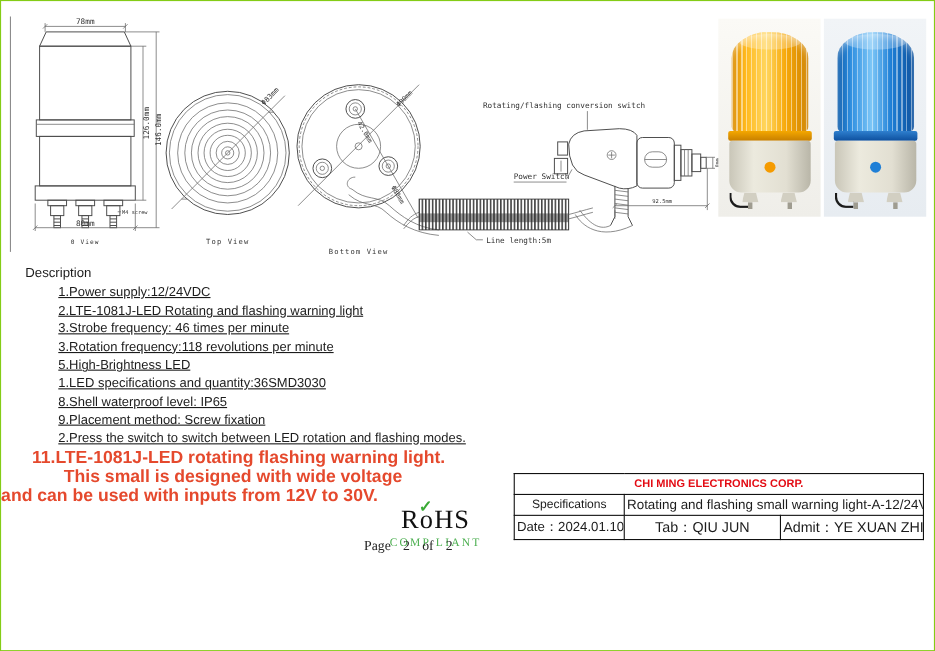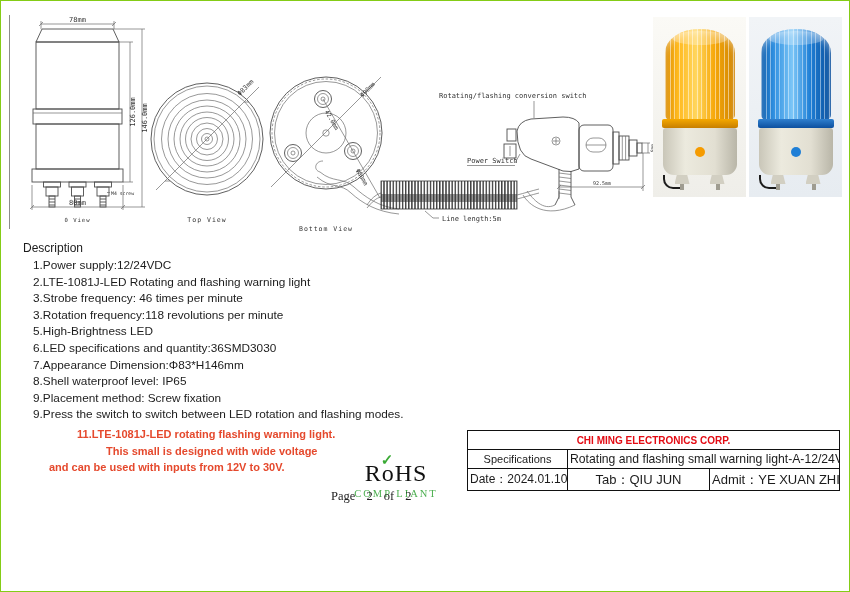--- a/index.html
+++ b/index.html
@@ -49,22 +49,22 @@
   .foot{position:absolute;top:0;width:15px;height:9px;background:#d2cfc2;
     clip-path:polygon(15% 0,85% 0,100% 100%,0 100%);}
   .foot.l{left:13px;}.foot.r{right:13px;}
   .screwtip{position:absolute;top:9px;width:4px;height:6px;background:#9f9c90;}
   .screwtip.l{left:18px;}.screwtip.r{right:18px;}
   .wire{position:absolute;left:1px;top:146px;width:15px;height:12px;
     border:2px solid #1b1b1b;border-top:none;border-right:none;border-radius:0 0 0 10px;}
   
   #description{position:absolute;left:0;top:238px;width:470px;}
   .desc-title{margin-left:22px;font-size:12px;line-height:18px;}
-  .desc-item{margin-left:32px;font-size:11.8px;line-height:16.6px;white-space:nowrap;}
-  .red-block{margin-top:3px;color:#e5492d;font-weight:bold;font-size:11px;line-height:16.6px;padding-left:48px;}
+  .desc-item{margin-left:52px;font-size:11.8px;line-height:16.6px;white-space:nowrap;text-decoration:underline;}
+  .red-block{margin-top:3px;color:#e5492d;font-weight:bold;font-size:16px;line-height:16.6px;}
   .red-l1{margin-left:28px;}
   .red-l2{margin-left:57px;}
   .red-l3{}
   
   #rohs{position:absolute;left:340px;top:424px;width:110px;text-align:center;margin-top:35px;}
   .rohs-title{position:relative;font-family:"Liberation Serif",serif;font-size:24px;color:#111;letter-spacing:1px;}
   .rohs-check{position:absolute;left:16px;top:-9px;color:#3aaa35;font-size:15px;font-weight:bold;}
   .rohs-sub{margin-top:1px;font-family:"Liberation Serif",serif;font-size:10.5px;letter-spacing:2px;color:#4caf50;}
   
   #spec-table{position:absolute;left:466px;top:429px;width:372px;border-collapse:collapse;table-layout:fixed;}
@@ -308,25 +308,24 @@
     </div>
   </div>
 
   <div id="description">
     <div class="desc-title">Description</div>
     <div class="desc-item">1.Power supply:12/24VDC</div>
     <div class="desc-item">2.LTE-1081J-LED Rotating and flashing warning light</div>
     <div class="desc-item">3.Strobe frequency: 46 times per minute</div>
     <div class="desc-item">3.Rotation frequency:118 revolutions per minute</div>
     <div class="desc-item">5.High-Brightness LED</div>
-    <div class="desc-item">6.LED specifications and quantity:36SMD3030</div>
-    <div class="desc-item">7.Appearance Dimension:Φ83*H146mm</div>
+    <div class="desc-item">1.LED specifications and quantity:36SMD3030</div>
     <div class="desc-item">8.Shell waterproof level: IP65</div>
     <div class="desc-item">9.Placement method: Screw fixation</div>
-    <div class="desc-item">9.Press the switch to switch between LED rotation and flashing modes.</div>
+    <div class="desc-item">2.Press the switch to switch between LED rotation and flashing modes.</div>
     <div class="red-block">
       <div class="red-l1">11.LTE-1081J-LED rotating flashing warning light.</div>
       <div class="red-l2">This small is designed with wide voltage</div>
       <div class="red-l3">and can be used with inputs from 12V to 30V.</div>
     </div>
   </div>
 
   <div id="rohs">
     <span class="rohs-title">
       <span>RoHS</span>

